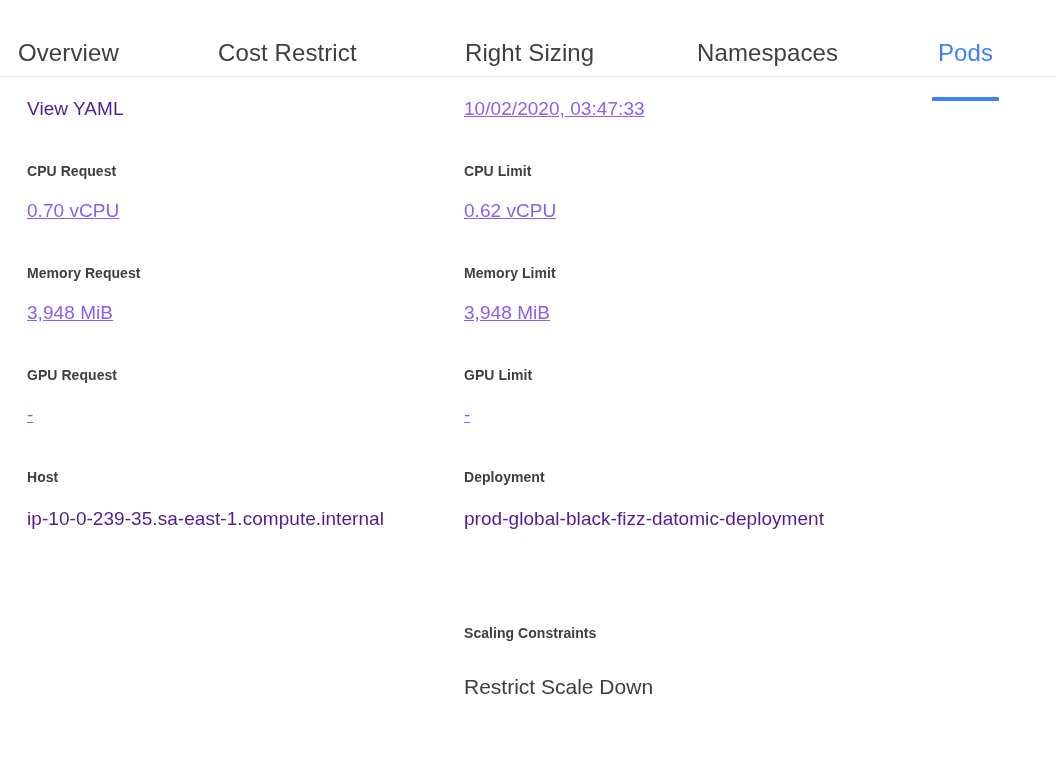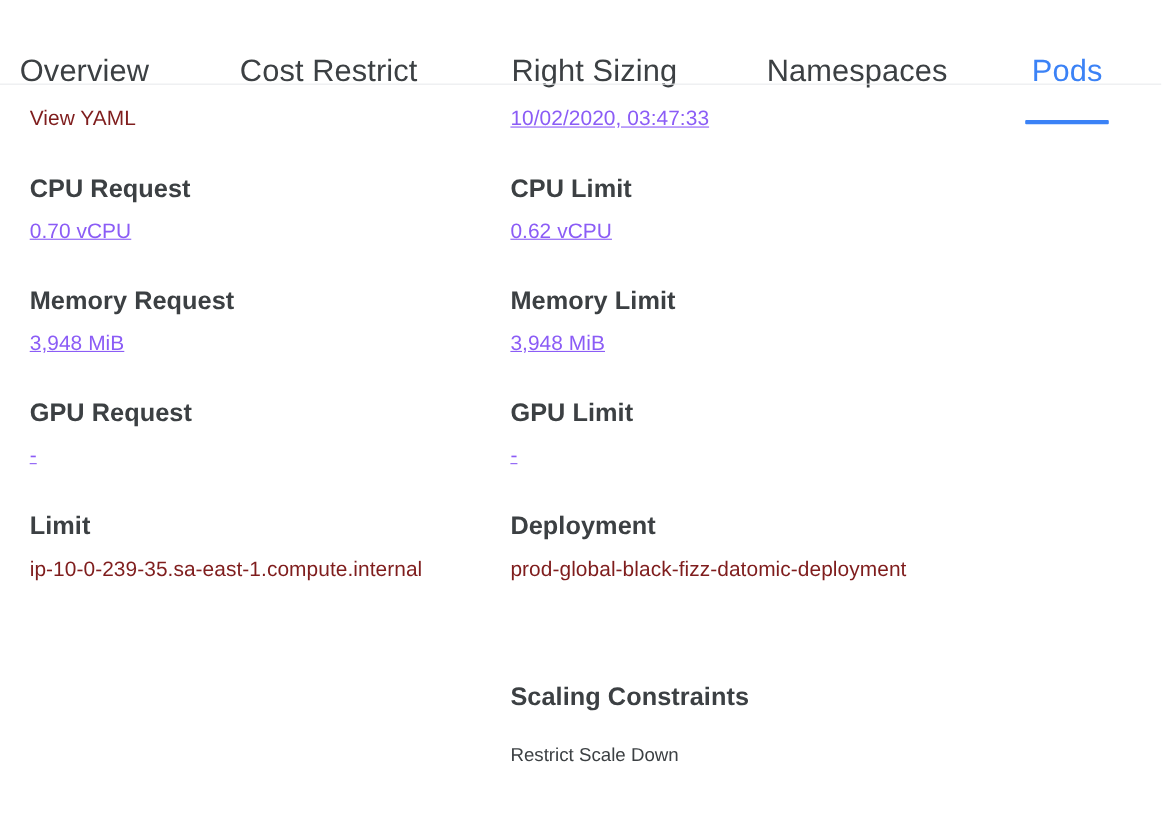--- a/index.html
+++ b/index.html
@@ -32,26 +32,26 @@
   .tabbar-divider {
     position: absolute;
     left: 0;
     right: 0;
     bottom: 0;
     height: 1px;
     background: #e8eaed;
   }
   .tab {
     position: absolute;
-    top: 16px;
+    top: 4px;
     height: 97px;
     display: flex;
     align-items: center;
     padding: 0 14px;
-    font-size: 28px;
+    font-size: 24px;
     font-weight: 400;
     color: #3c4043;
     letter-spacing: 0.1px;
     cursor: pointer;
     background: transparent;
     border: 0;
     font-family: inherit;
     white-space: nowrap;
   }
   .tab.active {
@@ -78,38 +78,38 @@
     position: relative;
     padding-top: 19px;
   }
   .col {
     position: absolute;
     top: 19px;
   }
   .col-left  { left: 27px; width: 400px; }
   .col-right { left: 464px; width: 400px; }
   .field-label {
-    font-size: 23px;
+    font-size: 14px;
     font-weight: 700;
     color: #3c4043;
     line-height: 26px;
     letter-spacing: 0.05px;
     white-space: nowrap;
   }
   .field-value {
     font-size: 19px;
     font-weight: 400;
     color: #8b5cf6;
     line-height: 26px;
     letter-spacing: 0.05px;
     text-decoration: underline;
   }
   .field-value.link,
   .link {
-    color: #7f1d1d;
+    color: #4c1d95;
     cursor: pointer;
     text-decoration: none;
   }
 
   
   .slot { position: absolute; left: 0; }
   .slot-0 { top: 0;   }
   .slot-1 { top: 62px;  }
   .slot-2 { top: 164px; }
   .slot-3 { top: 266px; }
@@ -119,21 +119,21 @@
   .wrap-host {
     width: 330px;
     line-height: 30px;
   }
   .wrap-deploy {
     width: 382px;
     line-height: 30px;
   }
   .label-gap { margin-bottom: 14px; }
   .constraint-line {
-    font-size: 17px;
+    font-size: 21px;
     color: #3c4043;
     line-height: 26px;
     margin-top: 28px;
   }
 </style>
 </head>
 <body>
 
 <div class="app">
 
@@ -174,21 +174,21 @@
         <div class="field-label label-gap">Memory Request</div>
         <div class="field-value">3,948 MiB</div>
       </div>
 
       <div class="slot slot-3">
         <div class="field-label label-gap">GPU Request</div>
         <div class="field-value">-</div>
       </div>
 
       <div class="slot slot-4">
-        <div class="field-label label-gap">Limit</div>
+        <div class="field-label label-gap">Host</div>
         <a class="link field-value wrap-host" href="#">ip-10-0-239-35.sa-east-1.compute.internal</a>
       </div>
 
     </div>
 
     <div class="col col-right">
 
       <div class="slot slot-0">
         <div class="field-value">10/02/2020, 03:47:33</div>
       </div>

